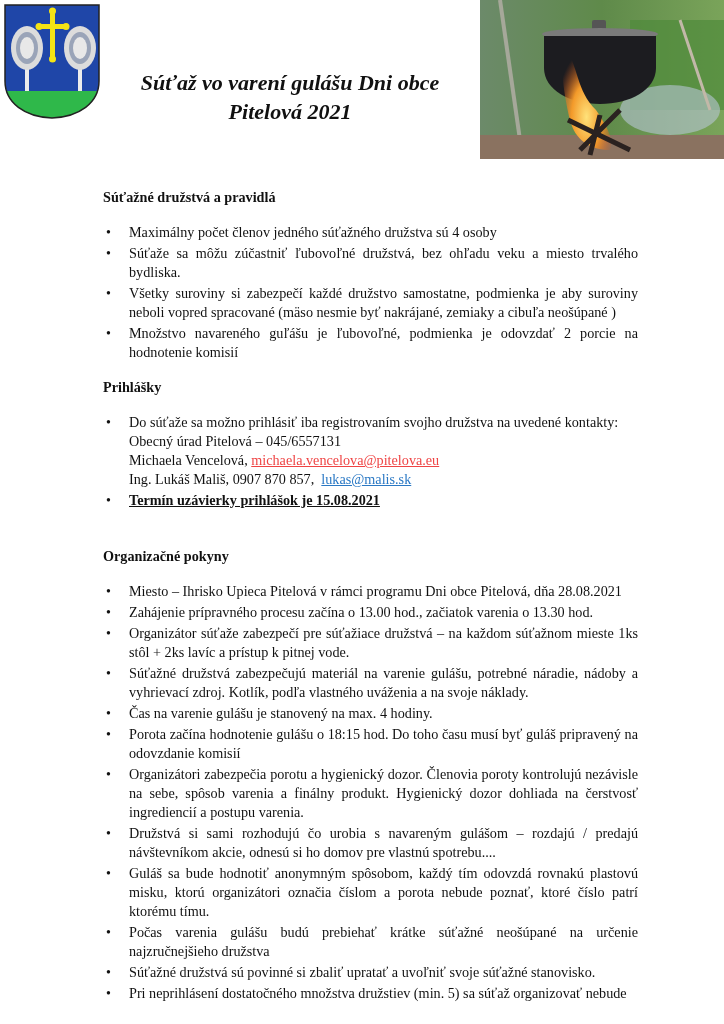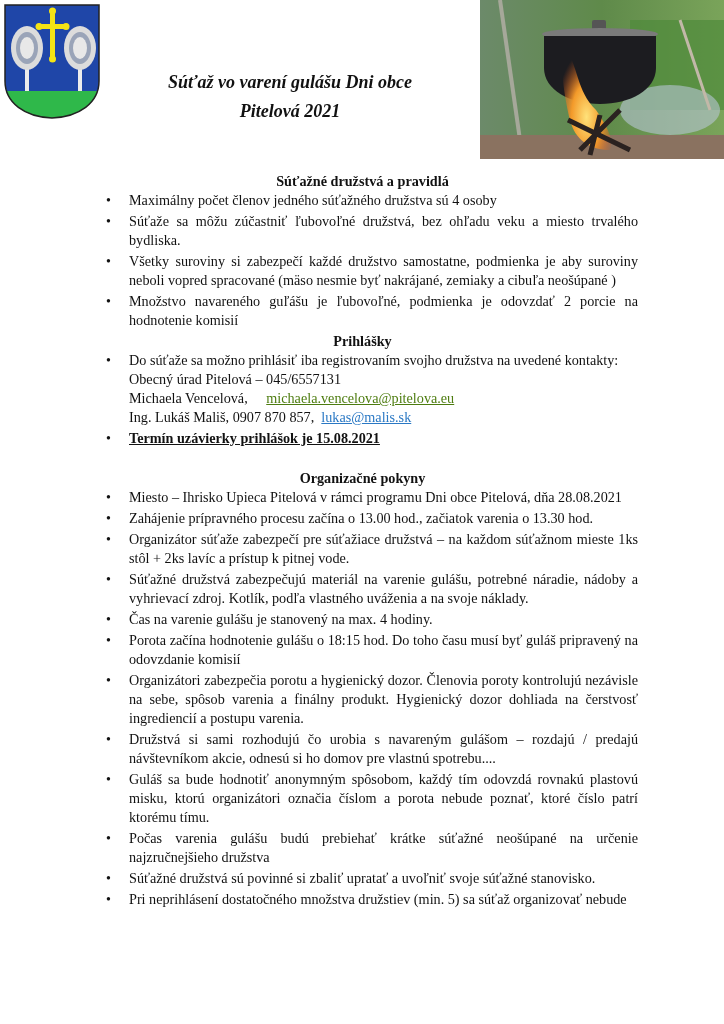--- a/index.html
+++ b/index.html
@@ -13,38 +13,38 @@
   }
   .photo {
     position: absolute; left: 480px; top: 0px; width: 244px; height: 163px;
     overflow: hidden;
   }
   .title {
     position: absolute; left: 110px; top: 68px; width: 360px;
     text-align: center;
     font-family: "Liberation Serif", "DejaVu Serif", serif;
     font-style: italic; font-weight: bold;
-    font-size: 18px; line-height: 29px; color: #111;
+    font-size: 22px; line-height: 29px; color: #111;
   }
   .content {
     position: absolute; left: 87px; top: 172px; width: 551px;
     font-size: 14.2px; line-height: 19px;
   }
-  .heading { font-weight: bold; margin: 0; text-align: center; }
+  .heading { font-weight: bold; margin: 16px; }
   ul { list-style: none; margin: 0; padding: 0; }
   li {
     position: relative; padding-left: 42px; text-align: justify;
     margin-bottom: 2px;
   }
   li::before {
     content: "\2022"; position: absolute; left: 19px; top: 0;
     font-size: 14px;
   }
   .line { display: block; text-align: left; }
-  a.link { color: #4d7c0f; text-decoration: underline; margin-left: 15px; }
+  a.link { color: #ef4444; text-decoration: underline; }
   a.link2 { color: #2a78c4; }
   .bu { font-weight: bold; text-decoration: underline; }
   .spacer { height: 19px; }
   b { font-weight: normal; }
 </style>
 </head>
 <body>
 
 <div class="coat">
   <svg width="98" height="117" viewBox="0 0 98 117">

